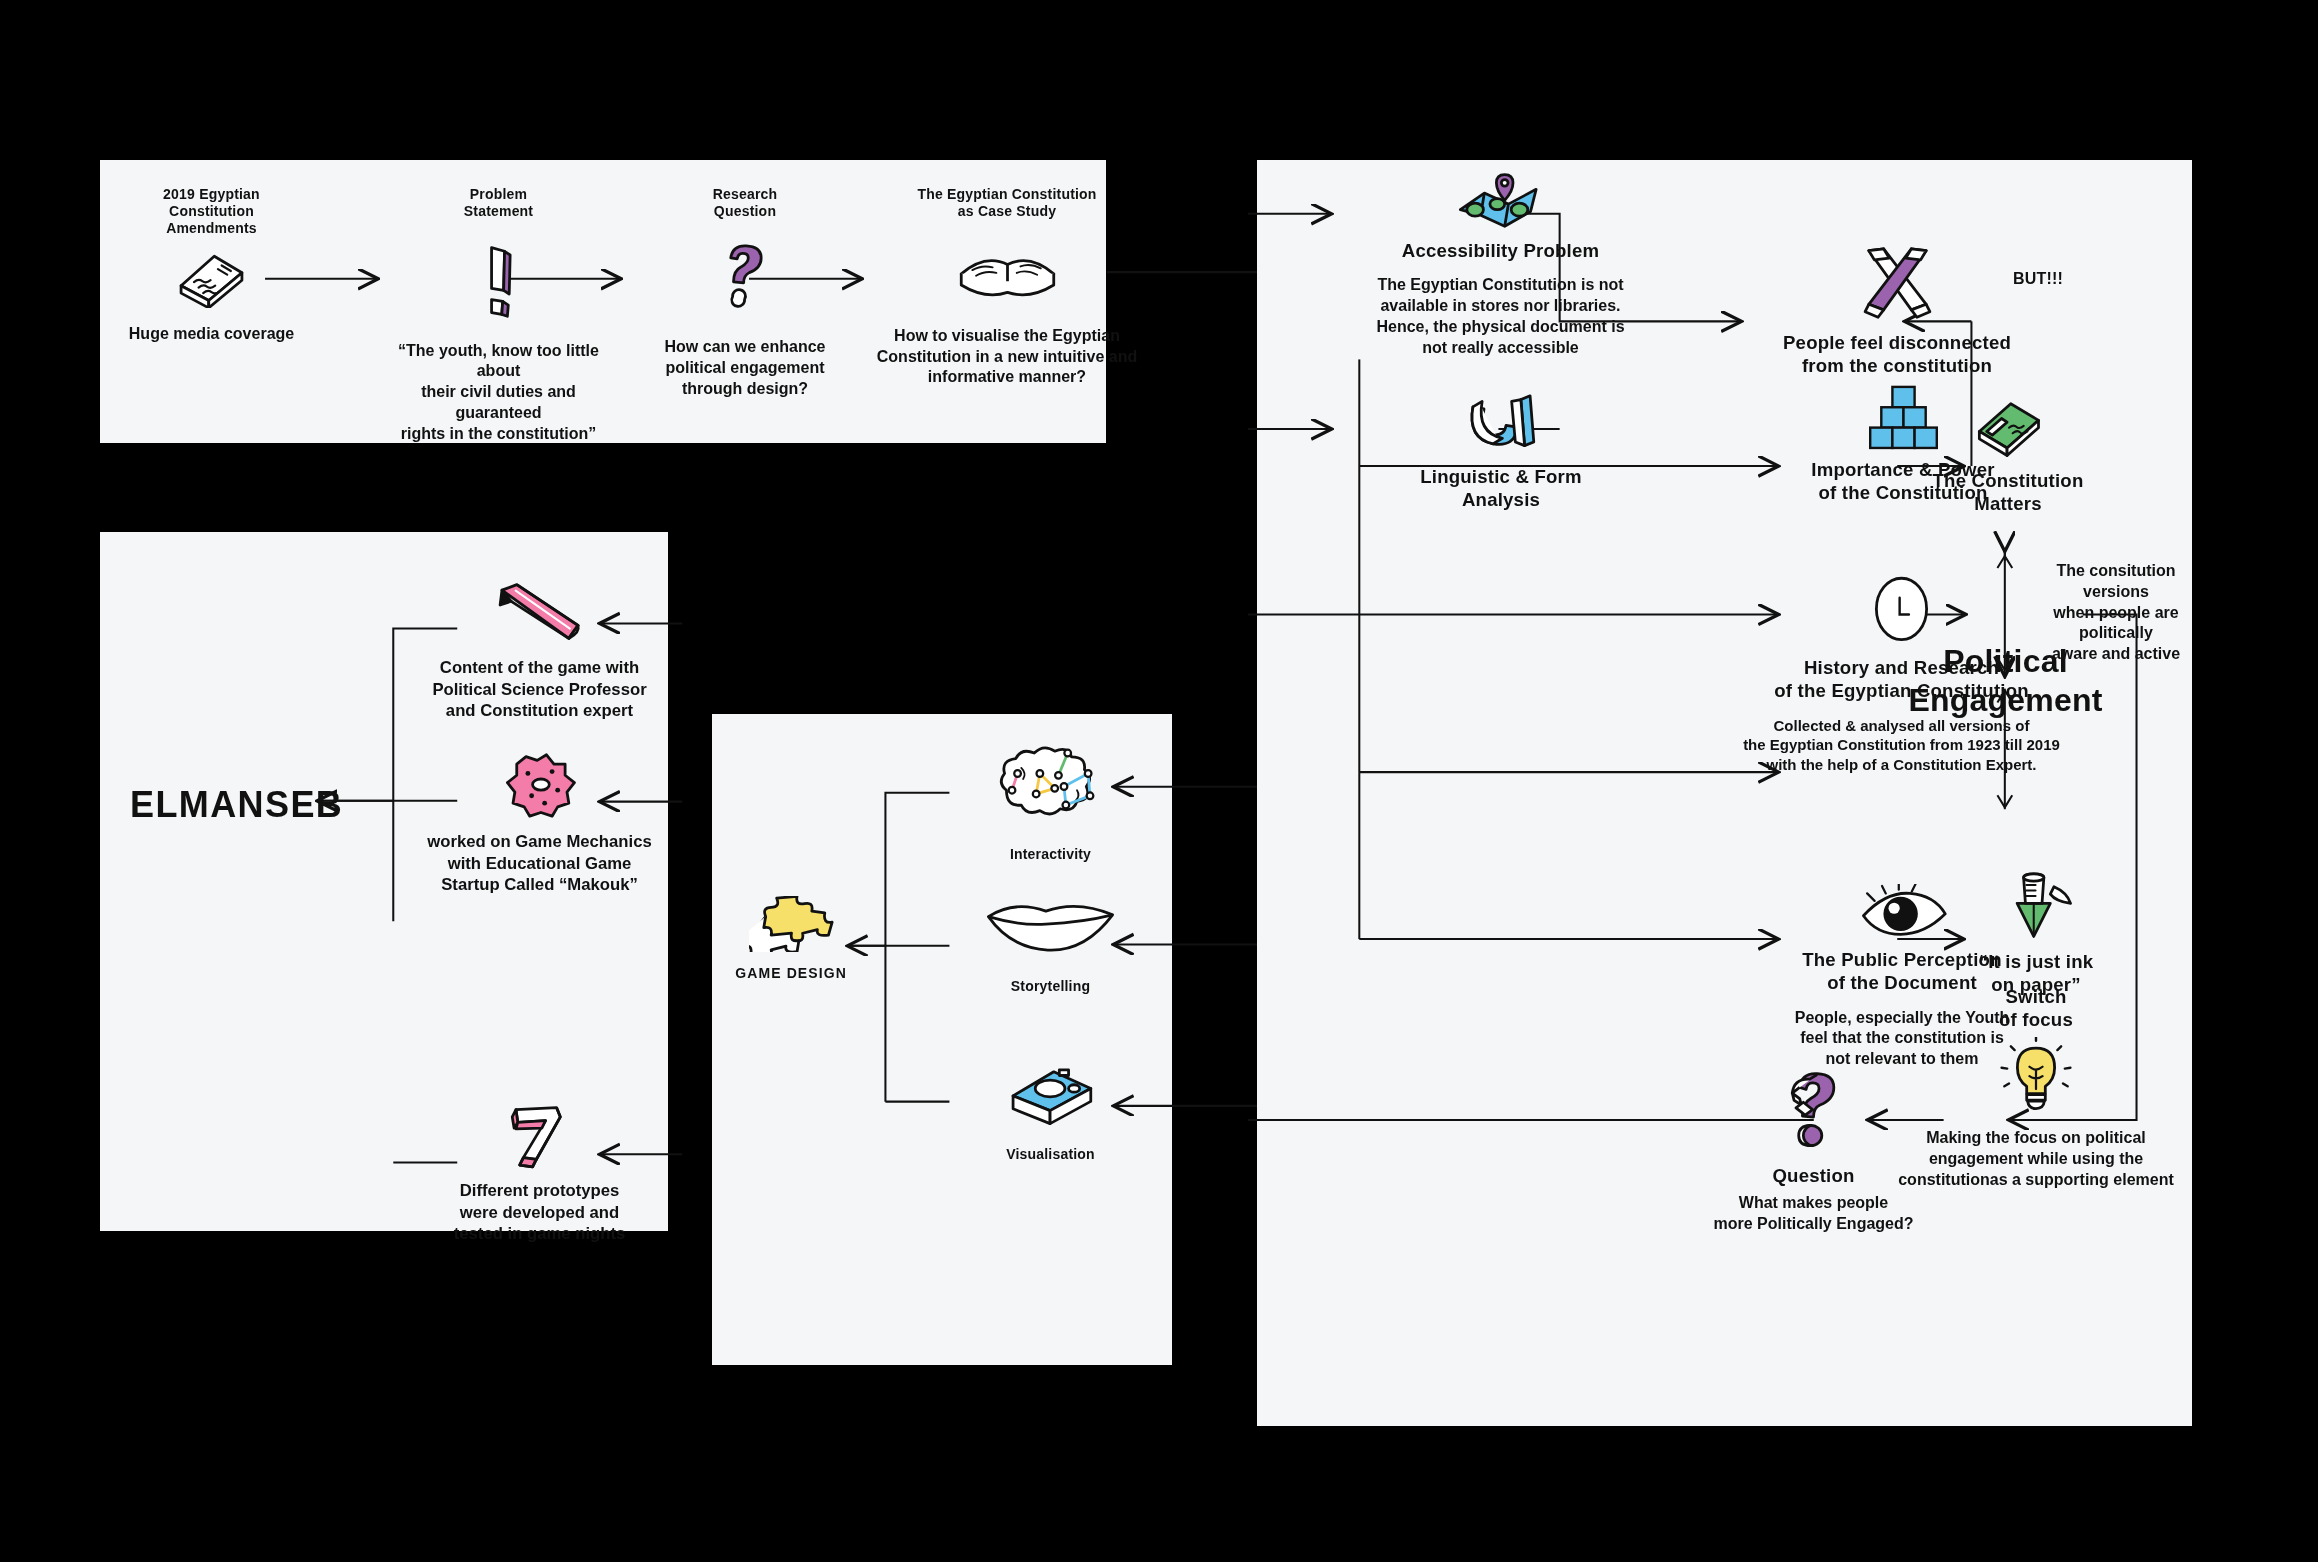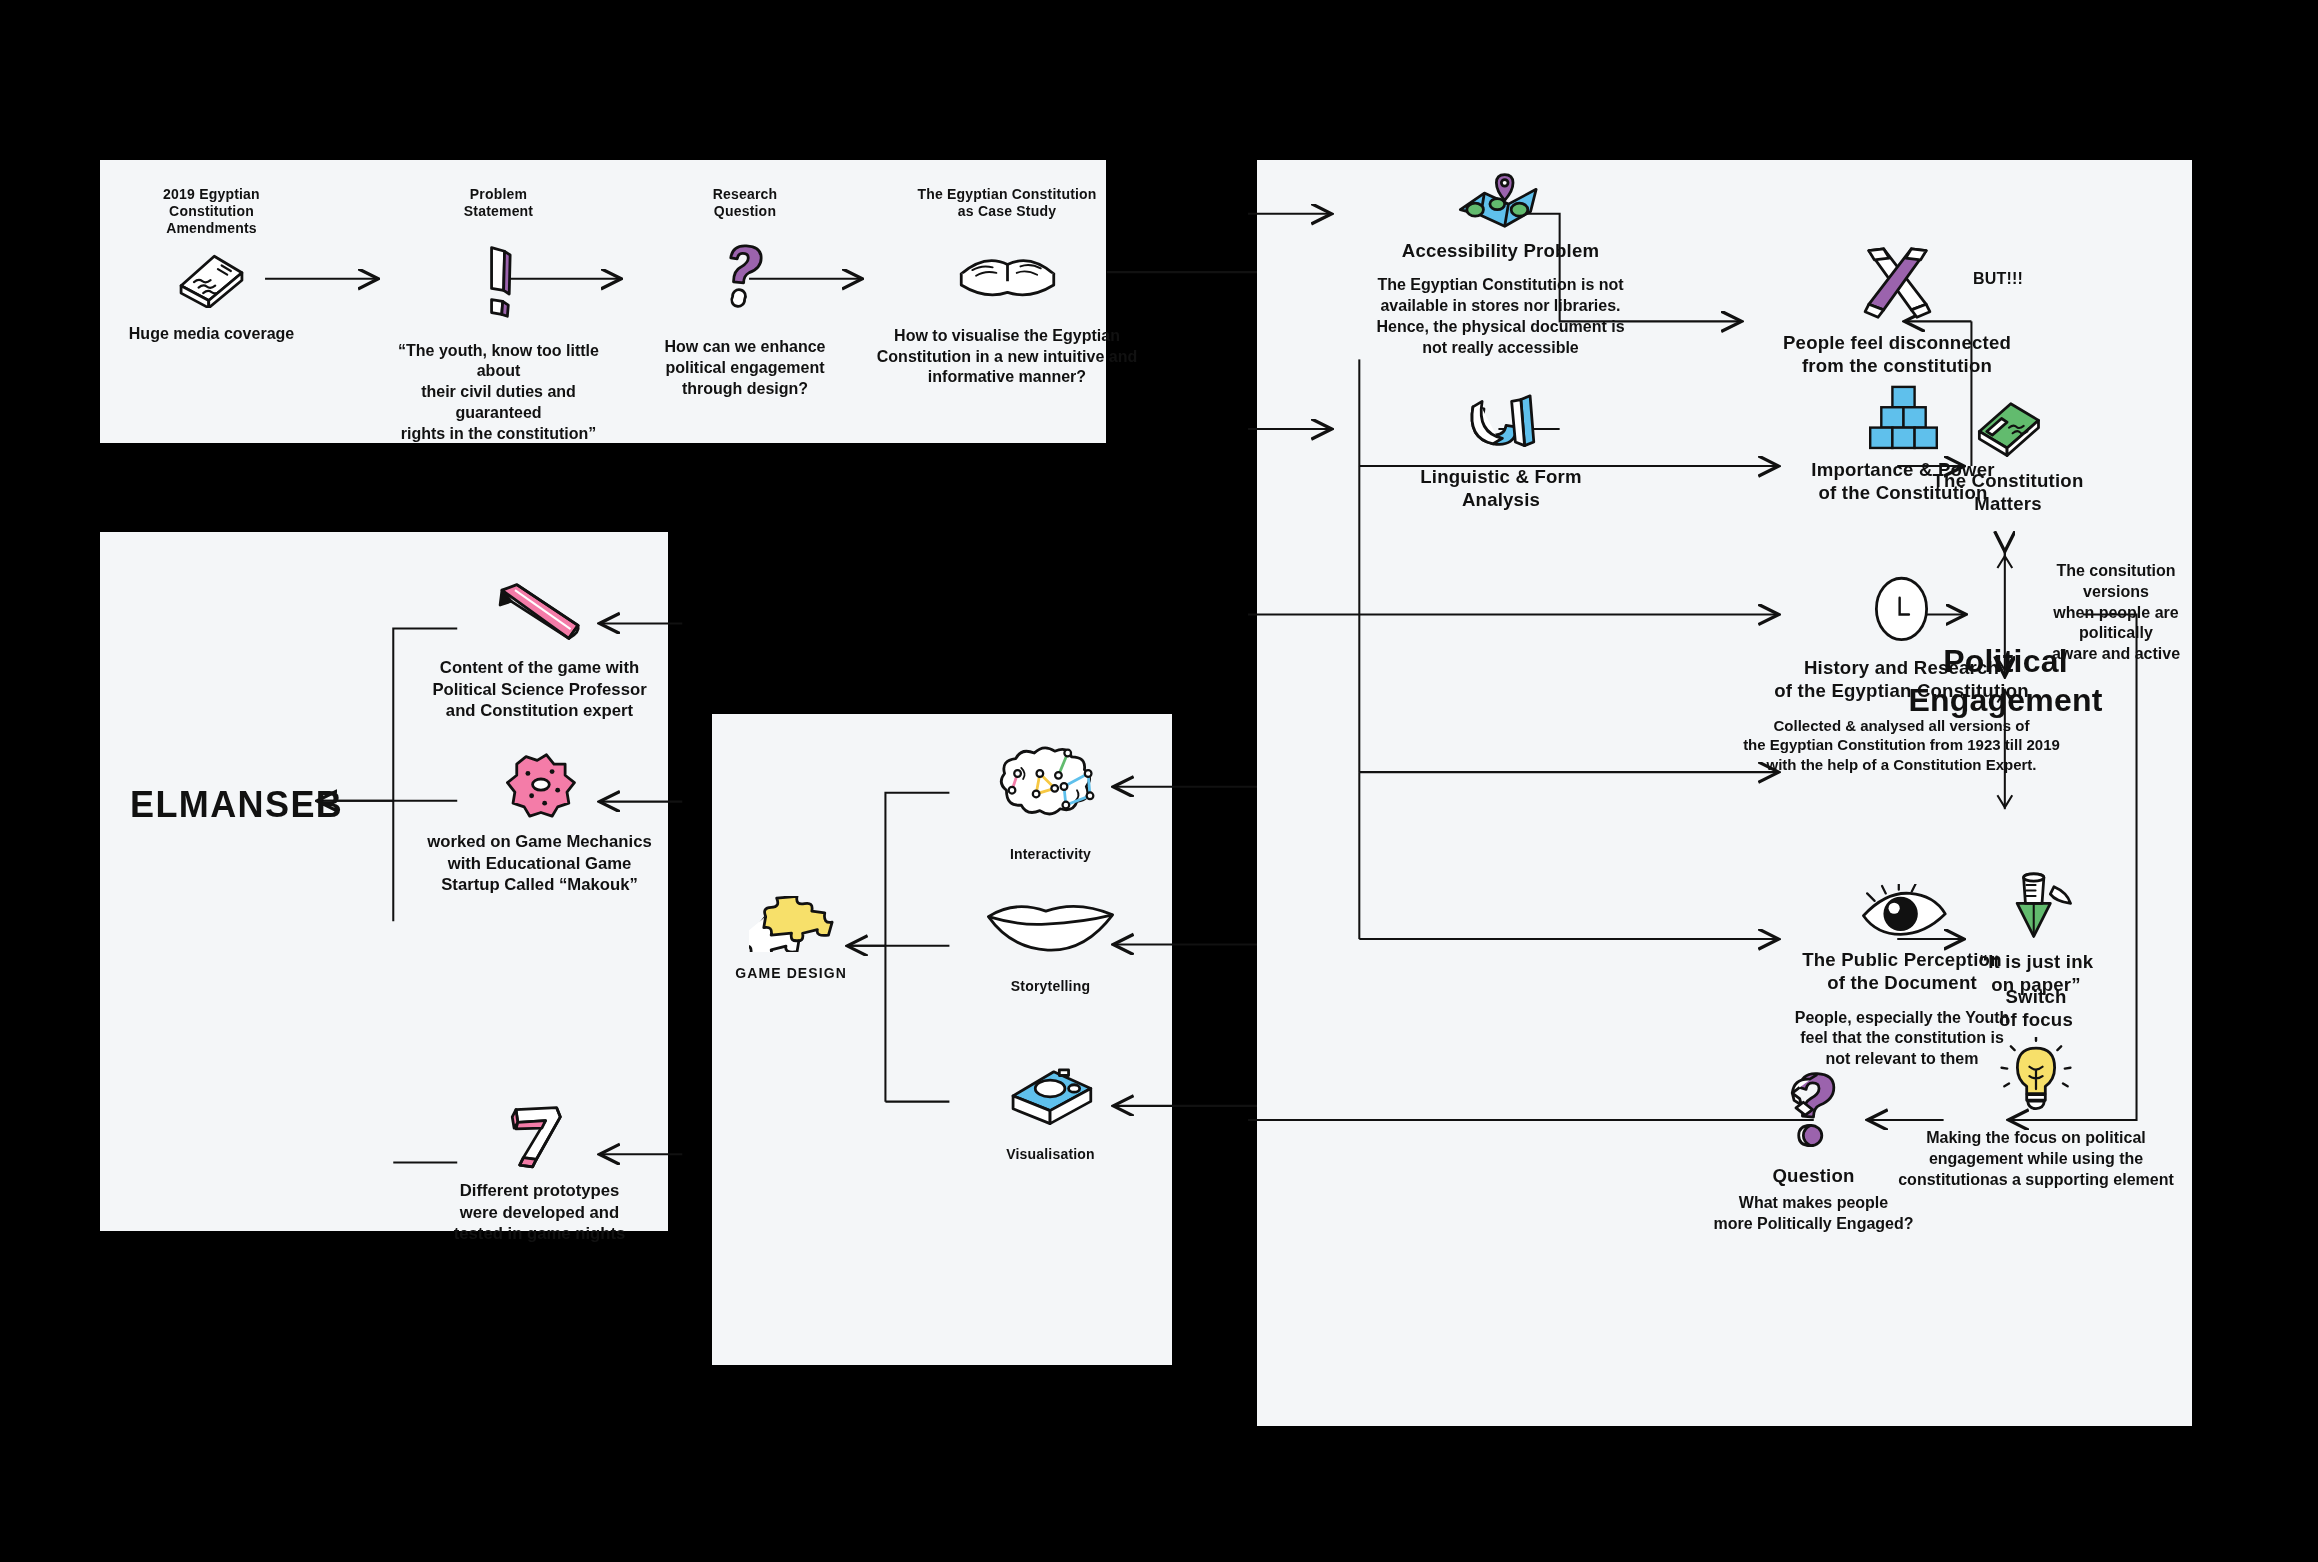--- a/index.html
+++ b/index.html
@@ -409,21 +409,21 @@
         <path d="M16 66 L32 72 L26 80 L12 74 Z" fill="#fff"></path>
         <path d="M78 66 L62 72 L68 80 L82 74 Z" fill="#fff"></path>
       </g>
     </svg>
     <div class="title t20" style="margin-top:9.3px;">
       <div>People feel disconnected</div>
       <div>from the constitution</div>
     </div>
   </div>
 
-  <div class="title t17" style="position:absolute;left:716px;top:109px;">BUT!!!</div>
+  <div class="title t17" style="position:absolute;left:756px;top:109px;">BUT!!!</div>
 
   <div class="node" style="left:516px;top:223px;width:260px;">
     <svg class="icon" width="111" height="67" viewBox="0 0 120 72">
       <g stroke="#111" stroke-width="2.6" fill="#5fc0ec">
         <rect x="48" y="4" width="24" height="22"></rect>
         <rect x="36" y="26" width="24" height="22"></rect>
           <rect x="60" y="26" width="24" height="22"></rect>
         <rect x="24" y="48" width="24" height="22"></rect>
           <rect x="48" y="48" width="24" height="22"></rect>
           <rect x="72" y="48" width="24" height="22"></rect>

